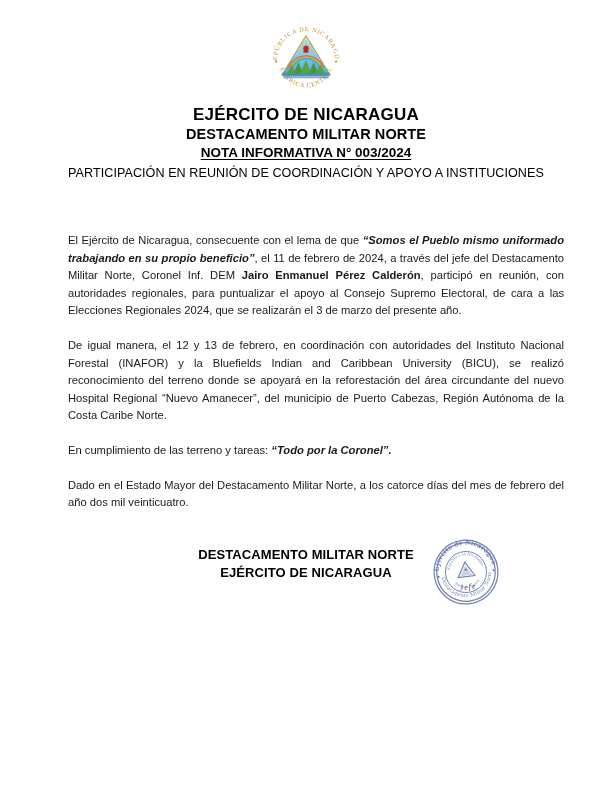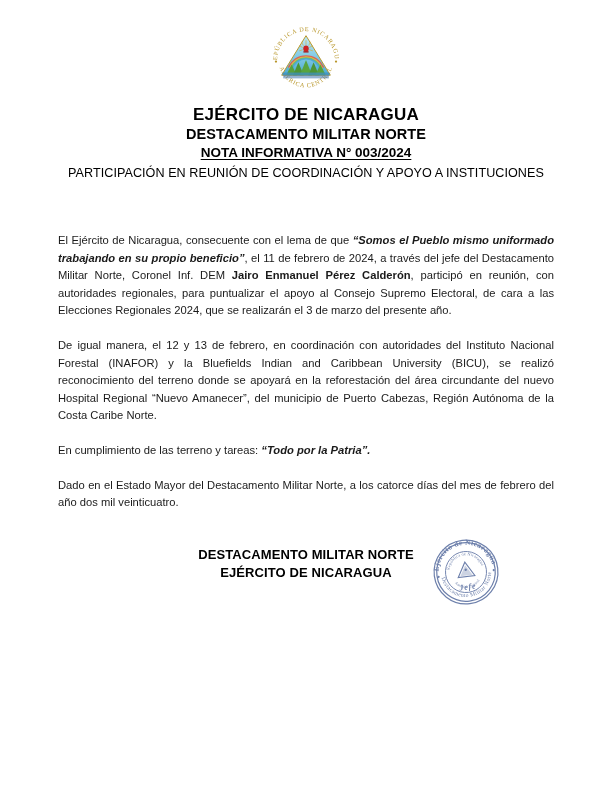--- a/index.html
+++ b/index.html
@@ -69,21 +69,21 @@
     font-size: 12.6px;
     font-weight: normal;
     line-height: 17px;
     letter-spacing: 0.05px;
   }
 
   
   .body-block {
     position: absolute;
     top: 232px;
-    left: 58px;
+    left: 68px;
     width: 496px;
   }
   .para {
     font-size: 11.2px;
     line-height: 17.6px;
     text-align: justify;
     text-justify: inter-word;
     margin: 0 0 17px 0;
     color: #1a1a1a;
   }
@@ -186,21 +186,21 @@
     <div class="nota">NOTA INFORMATIVA N° 003/2024</div>
     <div class="subject">PARTICIPACIÓN EN REUNIÓN DE COORDINACIÓN Y APOYO A INSTITUCIONES</div>
   </div>
 
   <div class="body-block">
 
     <p class="para"><span>El Ejército de Nicaragua, consecuente con el lema de que </span><span class="bi">“</span><span class="bi">Somos el Pueblo mismo uniformado trabajando en su propio beneficio</span><span class="bi">”</span><span>, el 11 de febrero de 2024, a través del jefe del Destacamento Militar Norte, Coronel Inf. DEM </span><span class="b">Jairo Enmanuel Pérez Calderón</span><span>, participó en reunión, con autoridades regionales, para puntualizar el apoyo al Consejo Supremo Electoral, de cara a las Elecciones Regionales 2024, que se realizarán el 3 de marzo del presente año.</span></p>
 
     <p class="para">De igual manera, el 12 y 13 de febrero, en coordinación con autoridades del Instituto Nacional Forestal (INAFOR) y la Bluefields Indian and Caribbean University (BICU), se realizó reconocimiento del terreno donde se apoyará en la reforestación del área circundante del nuevo Hospital Regional “Nuevo Amanecer”, del municipio de Puerto Cabezas, Región Autónoma de la Costa Caribe Norte.</p>
 
-    <p class="para"><span>En cumplimiento de las terreno y tareas: </span><span class="bi">“Todo por la Patria”.</span></p>
+    <p class="para"><span>En cumplimiento de las terreno y tareas: </span><span class="bi">“Todo por la Coronel”.</span></p>
 
 
     <p class="para">Dado en el Estado Mayor del Destacamento Militar Norte, a los catorce días del mes de febrero del año dos mil veinticuatro.</p>
   </div>
 
   <div class="sign-block">
     <div class="sign-line">DESTACAMENTO MILITAR NORTE</div>
     <div class="sign-line">EJÉRCITO DE NICARAGUA</div>
   </div>
 

